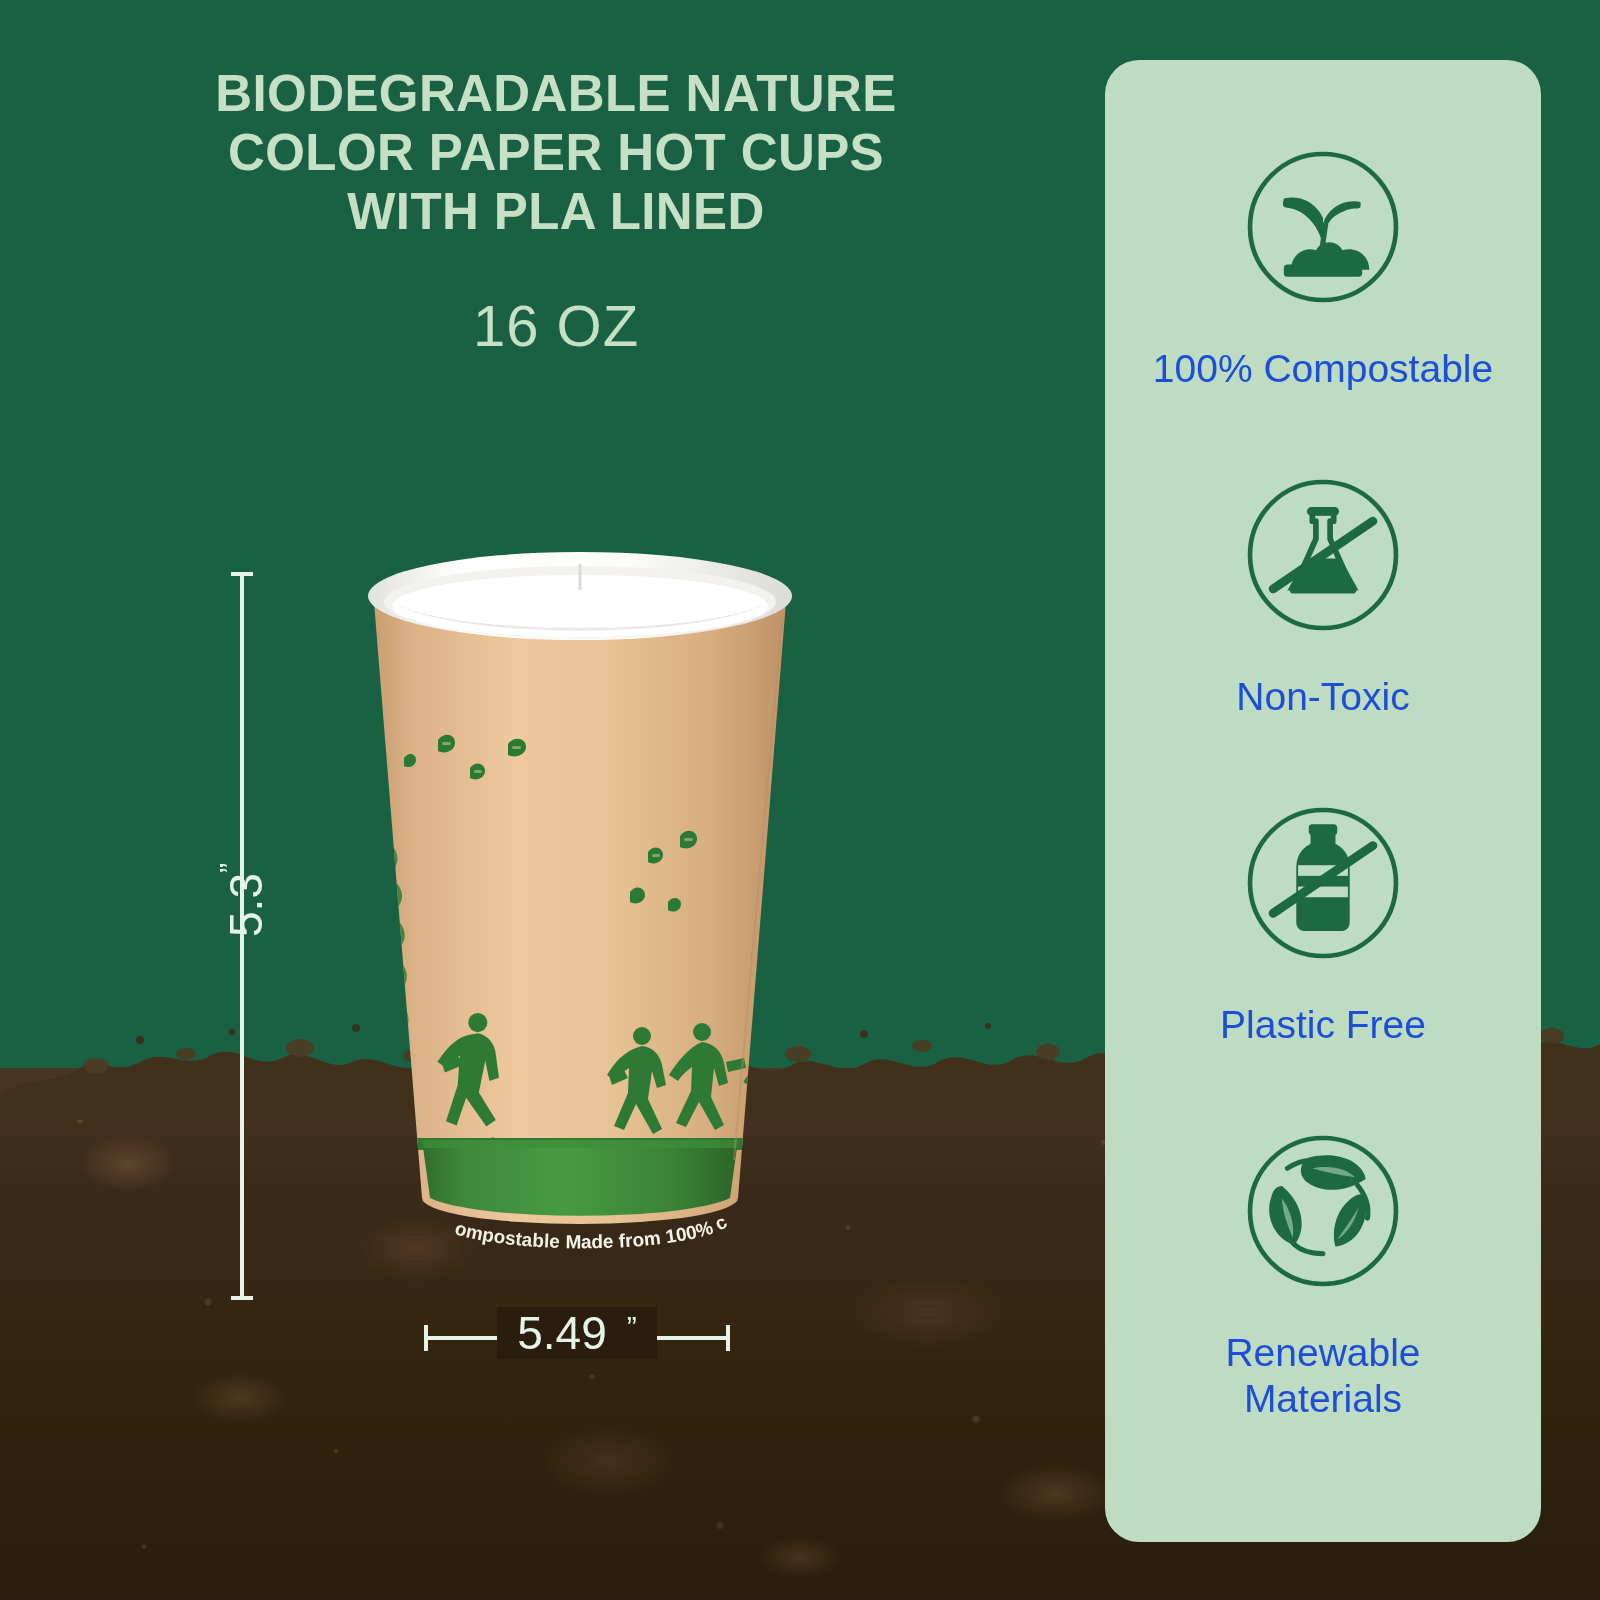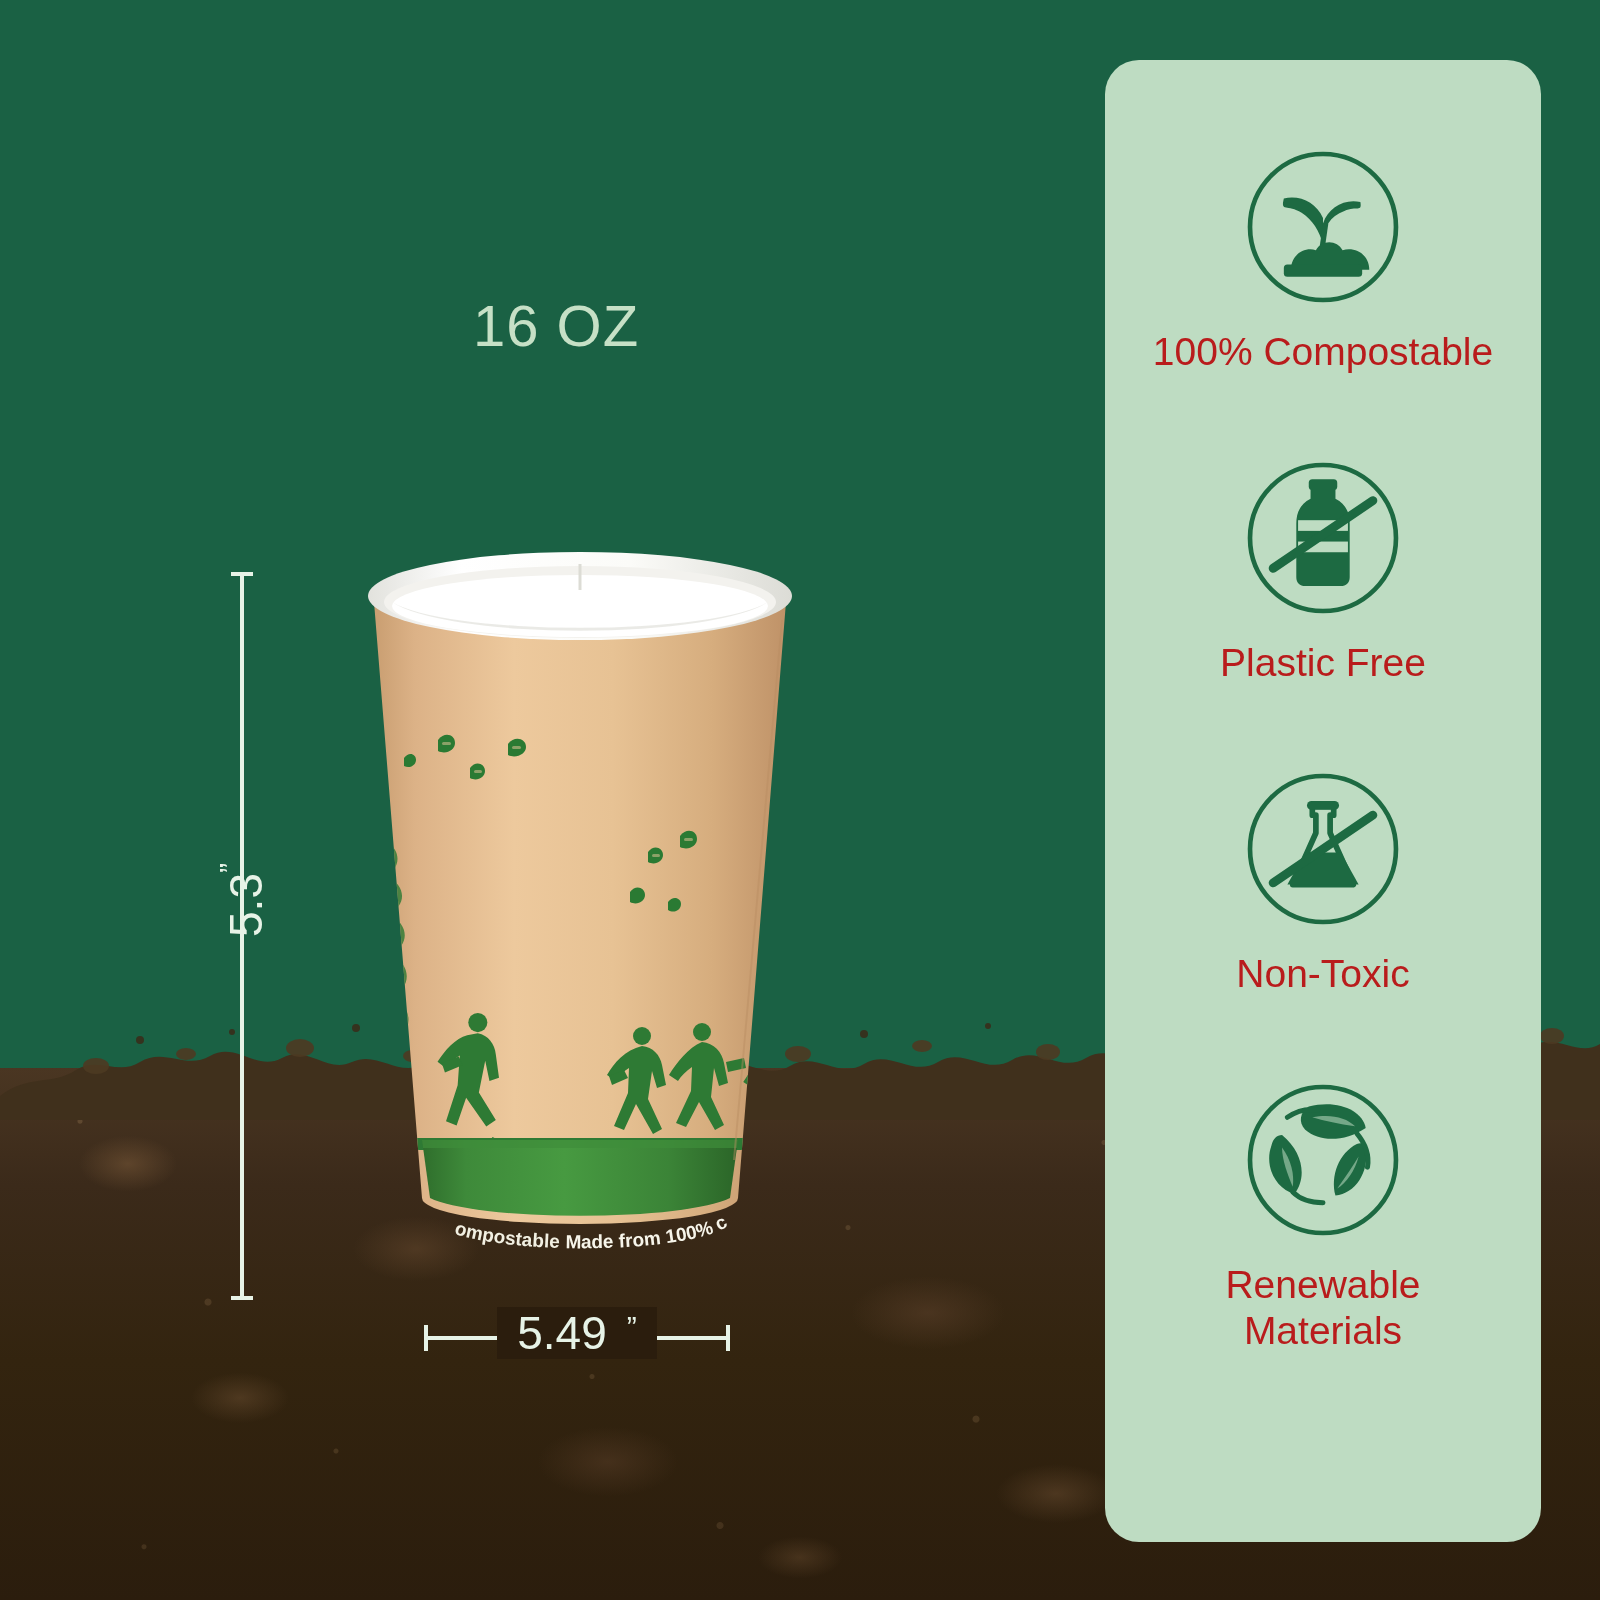--- a/index.html
+++ b/index.html
@@ -115,30 +115,35 @@
     position:absolute; left:1105px; top:60px; width:436px; height:1482px;
     background:#bedcc2; border-radius:34px;
     display:flex; flex-direction:column;
     align-items:center; justify-content:flex-start;
     padding:78px 22px 40px;
   }
   .badge { display:flex; flex-direction:column; align-items:center; }
   .badge + .badge { margin-top:74px; }
   .badge-icon { width:178px; height:178px; }
   .badge-label {
-    margin-top:13px; text-align:center;
-    color:#b91c1c; font-size:39px; font-weight:400; line-height:1.18;
+    margin-top:30px; text-align:center;
+    color:#1d4ed8; font-size:39px; font-weight:400; line-height:1.18;
     white-space:pre-line;
   }
 </style>
 </head>
 <body>
 
 <div class="stage">
 
+  <div class="headline">
+    <span class="ln">BIODEGRADABLE NATURE</span>
+    <span class="ln">COLOR PAPER HOT CUPS</span>
+    <span class="ln">WITH PLA LINED</span>
+  </div>
   <div class="size-label">16 OZ</div>
 
   <div class="soil-wrap">
     <div class="soil-body"></div>
     <svg class="soil-edge" viewBox="0 0 1600 120" preserveAspectRatio="none">
       <path fill="#40301c" d="M0,96 C28,74 52,86 76,70 C98,56 118,76 140,62 C164,47 186,70 210,56
         C236,41 256,72 282,58 C308,44 326,74 352,62 C378,50 398,78 424,64 C450,50 470,80 496,66
         C522,52 544,82 570,68 C596,54 616,86 642,70 C668,54 690,84 716,68 C742,52 764,82 790,66
         C816,50 838,80 864,64 C890,48 912,78 938,62 C964,46 986,76 1012,60 C1038,44 1060,74 1086,58
         C1112,42 1134,72 1160,56 C1186,40 1208,70 1234,54 C1260,38 1282,68 1308,52
@@ -321,48 +326,48 @@
           <rect x="28" y="71" width="44" height="7" rx="2" fill="#1d6a42"></rect>
         </svg>
       </span>
       <span class="badge-label">100% Compostable</span>
     </div>
 
     <div class="badge">
       <span class="badge-icon">
         <svg viewBox="0 0 100 100" width="178" height="178">
           <circle cx="50" cy="50" r="41" fill="none" stroke="#1d6a42" stroke-width="2.6"></circle>
+          <path d="M44,26 l12,0 l0,5 l-2,0 l0,10 l13,29 l-34,0 l13,-29 l0,-10 l-2,0 z" fill="none" stroke="#1d6a42" stroke-width="3.2" stroke-linejoin="round"></path>
+          <rect x="41" y="23" width="18" height="5" rx="2.5" fill="#1d6a42"></rect>
+          <path d="M40,52 l20,0 l10,18 l-40,0 z" fill="#1d6a42"></path>
+          <path d="M22,69 L78,31" stroke="#1d6a42" stroke-width="5" stroke-linecap="round"></path>
+        </svg>
+      </span>
+      <span class="badge-label">Non-Toxic</span>
+    </div>
+
+    <div class="badge">
+      <span class="badge-icon">
+        <svg viewBox="0 0 100 100" width="178" height="178">
+          <circle cx="50" cy="50" r="41" fill="none" stroke="#1d6a42" stroke-width="2.6"></circle>
           <path d="M43,20 l14,0 l0,8 c6,3 8,8 8,14 l0,30 c0,3 -2,5 -5,5 l-20,0 c-3,0 -5,-2 -5,-5
                    l0,-30 c0,-6 2,-11 8,-14 z" fill="#1d6a42"></path>
           <rect x="42" y="17" width="16" height="6" rx="2" fill="#1d6a42"></rect>
           <rect x="36" y="40" width="28" height="6" fill="#bedcc2"></rect>
           <rect x="36" y="52" width="28" height="6" fill="#bedcc2"></rect>
           <path d="M22,67 L78,29" stroke="#1d6a42" stroke-width="5" stroke-linecap="round"></path>
         </svg>
       </span>
       <span class="badge-label">Plastic Free</span>
     </div>
 
     <div class="badge">
       <span class="badge-icon">
         <svg viewBox="0 0 100 100" width="178" height="178">
           <circle cx="50" cy="50" r="41" fill="none" stroke="#1d6a42" stroke-width="2.6"></circle>
-          <path d="M44,26 l12,0 l0,5 l-2,0 l0,10 l13,29 l-34,0 l13,-29 l0,-10 l-2,0 z" fill="none" stroke="#1d6a42" stroke-width="3.2" stroke-linejoin="round"></path>
-          <rect x="41" y="23" width="18" height="5" rx="2.5" fill="#1d6a42"></rect>
-          <path d="M40,52 l20,0 l10,18 l-40,0 z" fill="#1d6a42"></path>
-          <path d="M22,69 L78,31" stroke="#1d6a42" stroke-width="5" stroke-linecap="round"></path>
-        </svg>
-      </span>
-      <span class="badge-label">Non-Toxic</span>
-    </div>
-
-    <div class="badge">
-      <span class="badge-icon">
-        <svg viewBox="0 0 100 100" width="178" height="178">
-          <circle cx="50" cy="50" r="41" fill="none" stroke="#1d6a42" stroke-width="2.6"></circle>
           <g fill="#1d6a42">
             <path d="M42,20 C58,16 72,22 74,32 C62,40 48,40 40,33 C36,29 37,23 42,20 Z"></path>
             <path d="M27,36 C39,46 41,60 34,69 C23,66 17,53 21,42 C22,38 24,36 27,36 Z"></path>
             <path d="M74,44 C76,57 68,69 57,70 C54,59 59,46 69,41 C72,40 74,41 74,44 Z"></path>
           </g>
           <g fill="none" stroke="#1d6a42" stroke-width="2.8" stroke-linecap="round">
             <path d="M30,26 C36,22 42,21 47,22"></path>
             <path d="M69,35 C74,41 76,48 75,54"></path>
             <path d="M50,74 C43,74 37,72 33,68"></path>
           </g>

